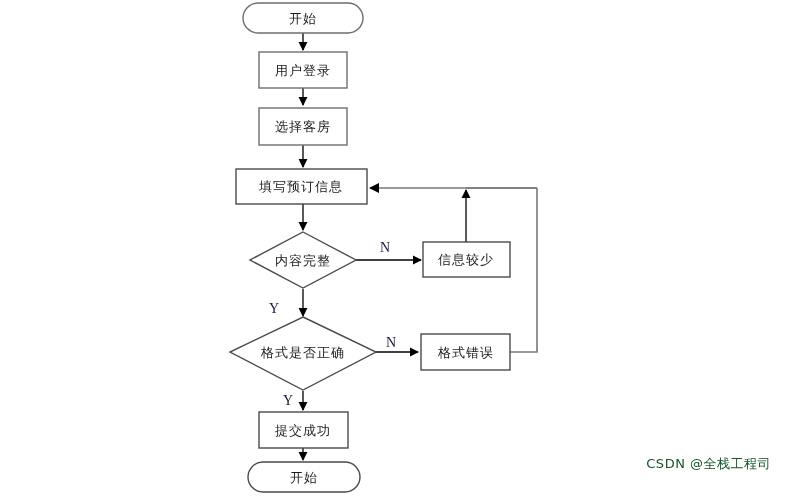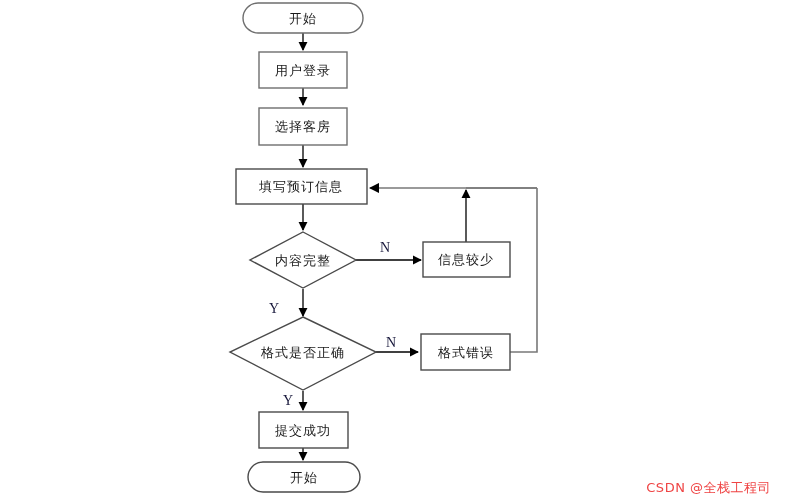--- a/index.html
+++ b/index.html
@@ -56,24 +56,24 @@
   .branch-label {
     font-family: "Liberation Serif", "DejaVu Serif", serif;
     font-size: 14px;
     fill: #16163a;
     text-anchor: middle;
     dominant-baseline: middle;
   }
   .watermark {
     position: absolute;
     right: 14px;
-    bottom: 0;
+    bottom: 24px;
     font-family: "DejaVu Sans", "Liberation Sans", sans-serif;
     font-size: 13px;
-    color: #ef4444;
+    color: #14532d;
     letter-spacing: 0.5px;
     white-space: nowrap;
     user-select: none;
   }
 </style>
 </head>
 <body>
 
 <div id="canvas">
 

